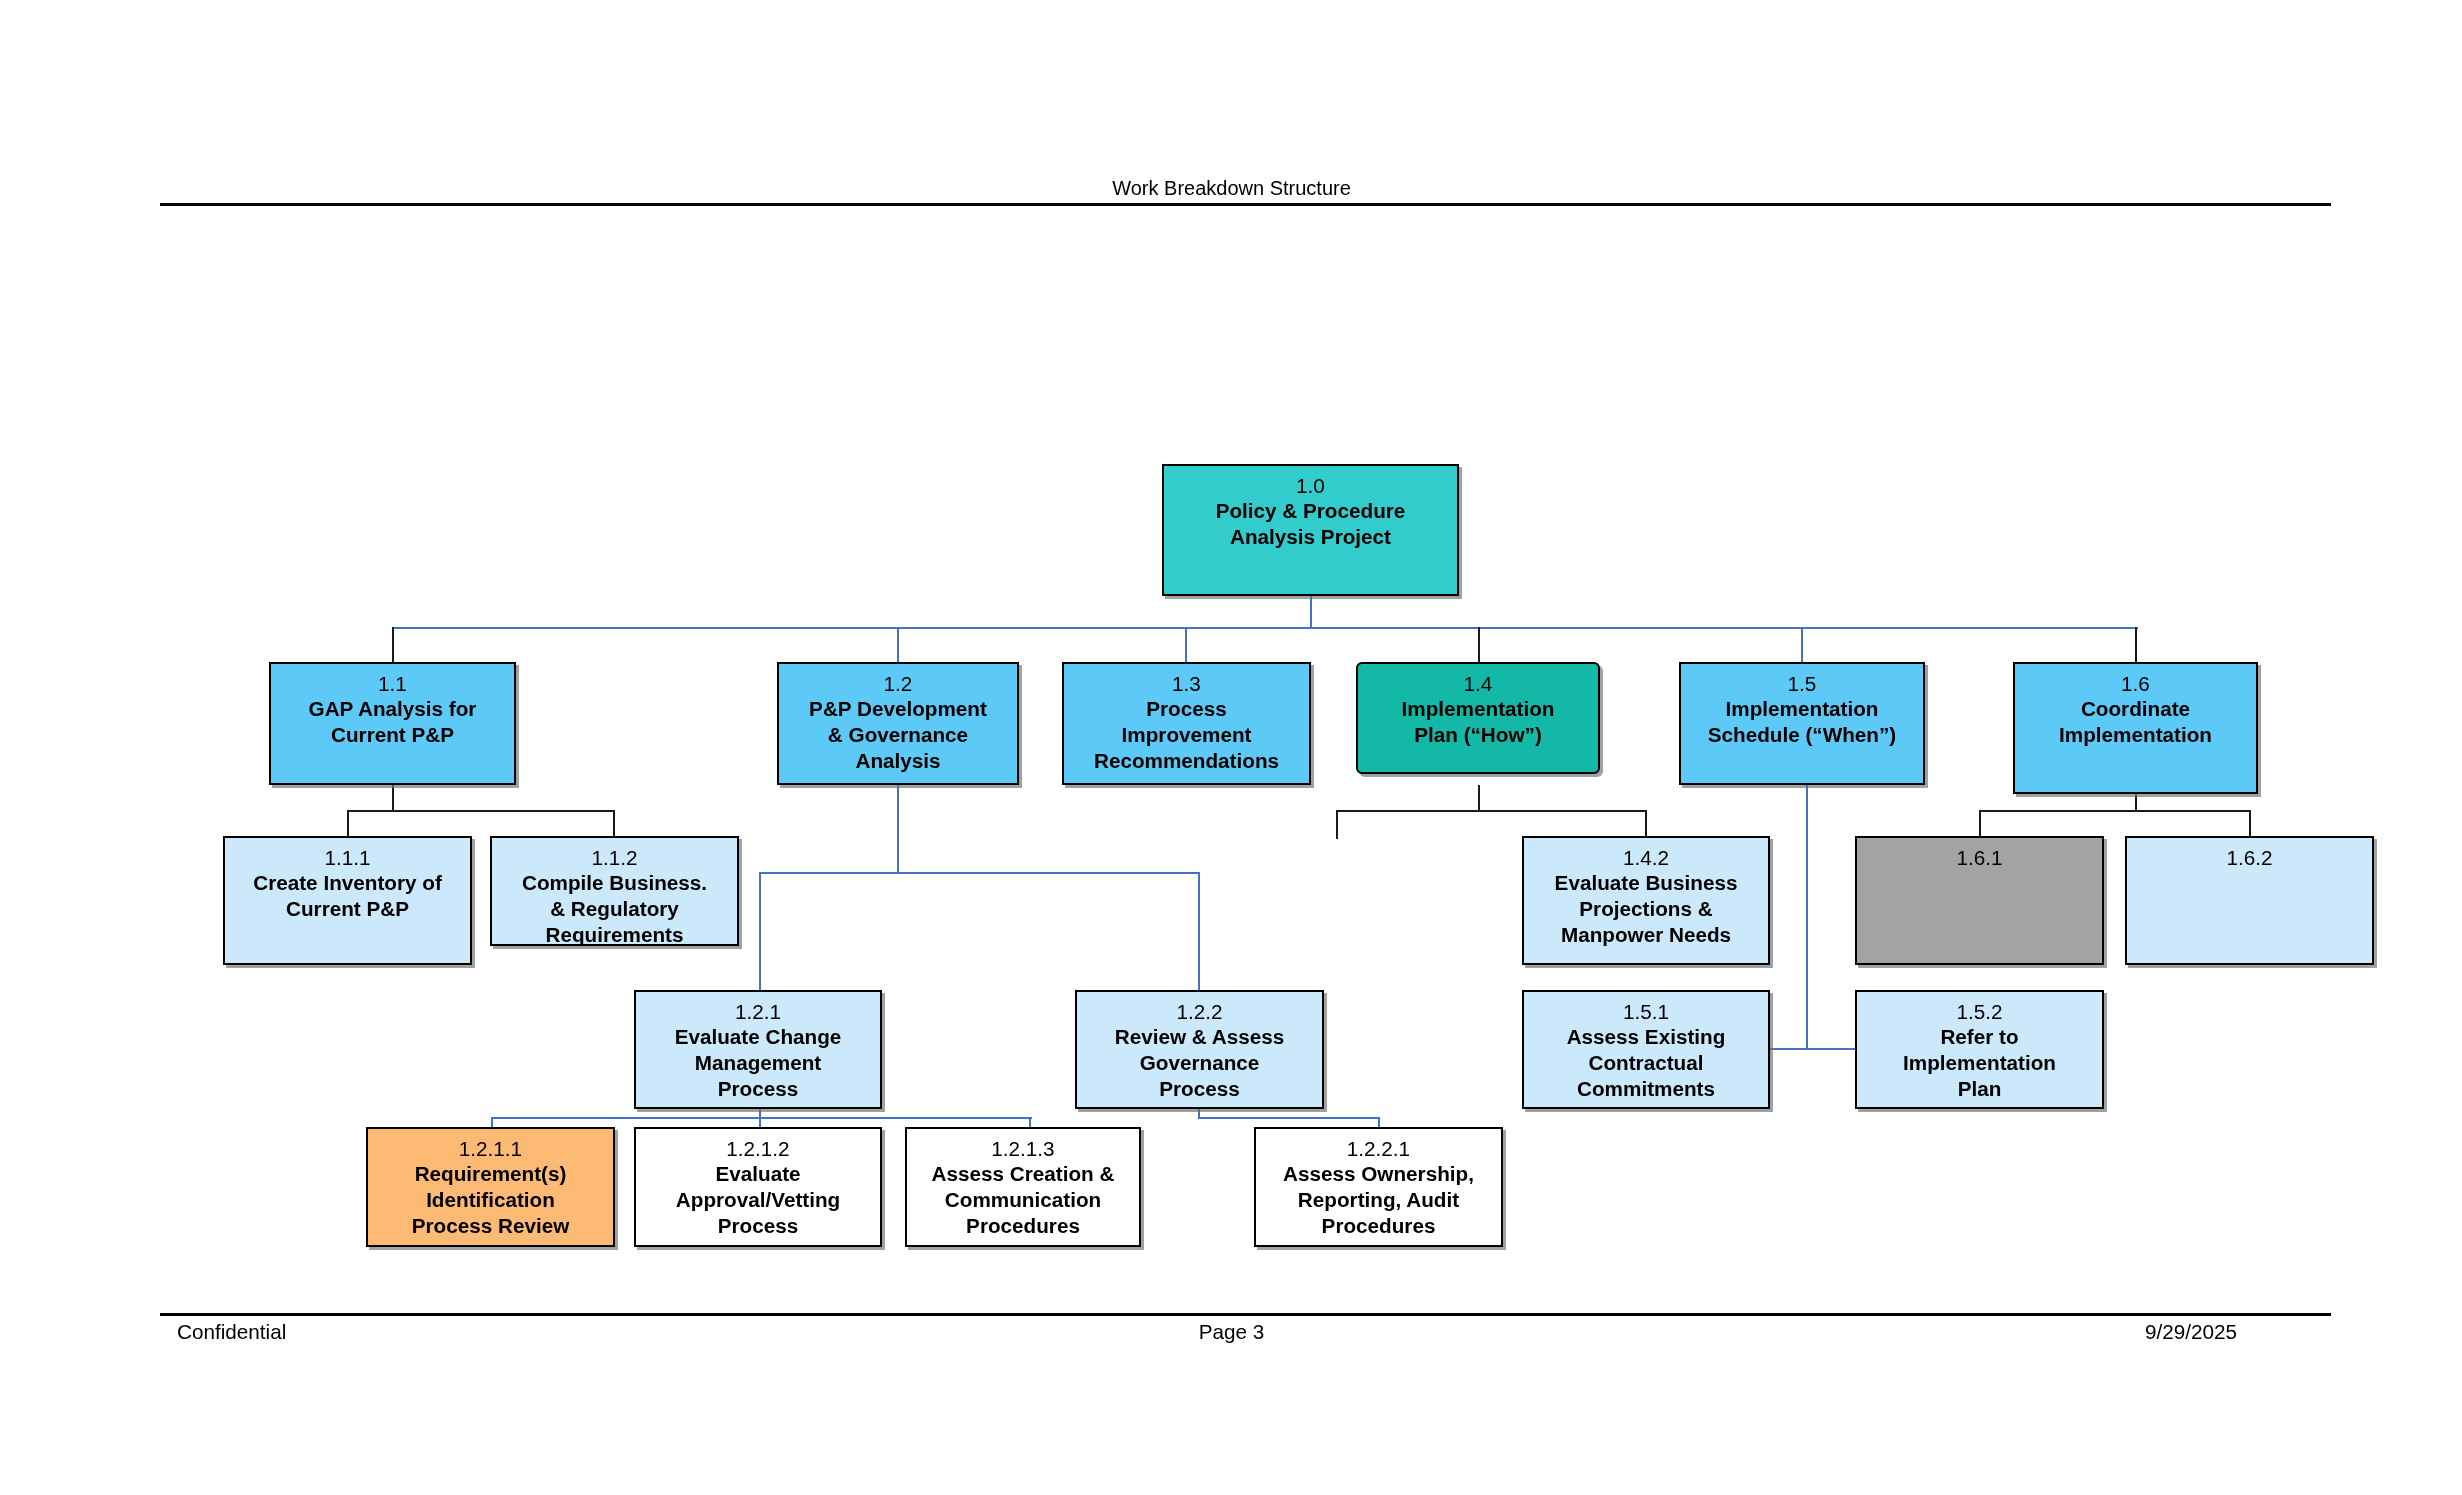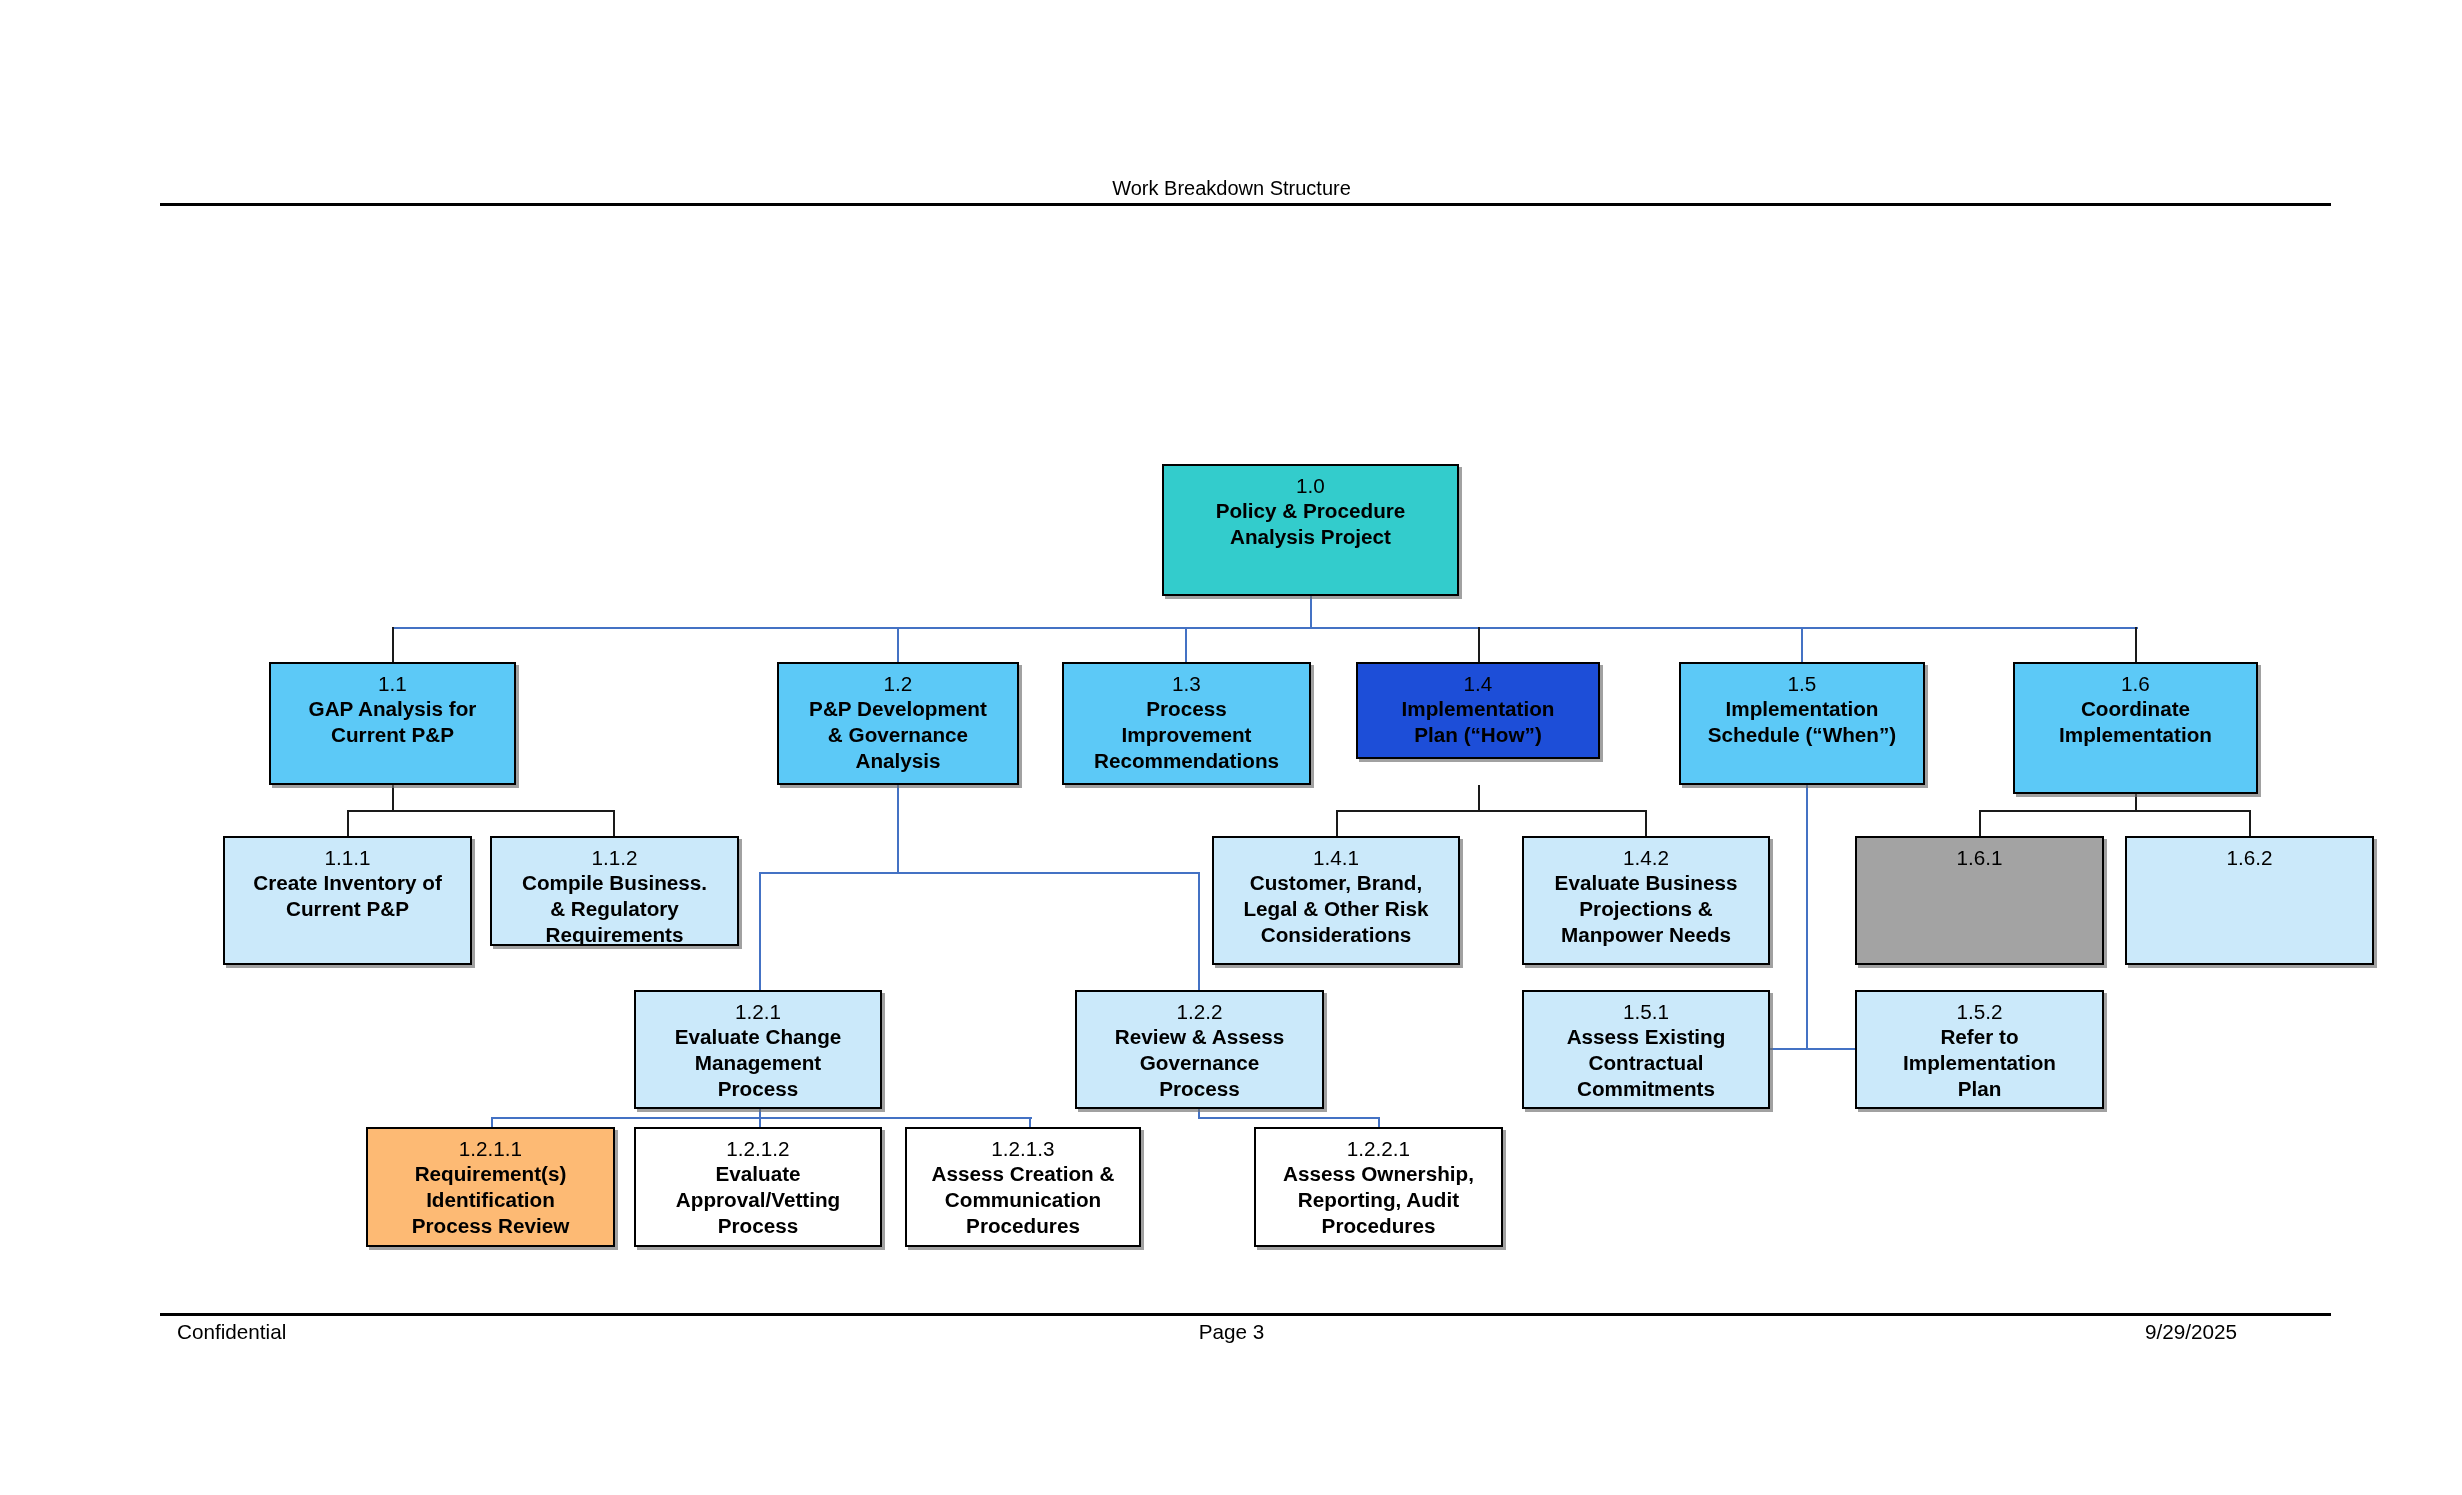--- a/index.html
+++ b/index.html
@@ -97,21 +97,21 @@
         <div class="ttl">P&amp;P Development</div>
         <div class="ttl">&amp; Governance</div>
         <div class="ttl">Analysis</div>
       </div>
       <div class="node" style="left: 1062px; top: 662px; width: 249px; height: 123px; background: rgb(92, 201, 247); border-color: rgb(0, 0, 0);">
         <div class="num">1.3</div>
         <div class="ttl">Process</div>
         <div class="ttl">Improvement</div>
         <div class="ttl">Recommendations</div>
       </div>
-      <div class="node" style="left: 1356px; top: 662px; width: 244px; height: 97px; background: #1d4ed8; border-color: rgb(0, 0, 0);">
+      <div class="node" style="left: 1356px; top: 662px; width: 244px; height: 112px; background: #14b8a6; border-color: rgb(0, 0, 0); border-radius: 6px;">
         <div class="num">1.4</div>
         <div class="ttl">Implementation</div>
         <div class="ttl">Plan (“How”)</div>
       </div>
       <div class="node" style="left: 1679px; top: 662px; width: 246px; height: 123px; background: rgb(92, 201, 247); border-color: rgb(0, 0, 0);">
         <div class="num">1.5</div>
         <div class="ttl">Implementation</div>
         <div class="ttl">Schedule (“When”)</div>
       </div>
       <div class="node" style="left: 2013px; top: 662px; width: 245px; height: 132px; background: rgb(92, 201, 247); border-color: rgb(0, 0, 0);">
@@ -123,26 +123,20 @@
         <div class="num">1.1.1</div>
         <div class="ttl">Create Inventory of</div>
         <div class="ttl">Current P&amp;P</div>
       </div>
       <div class="node" style="left: 490px; top: 836px; width: 249px; height: 110px; background: rgb(203, 233, 250); border-color: rgb(0, 0, 0);">
         <div class="num">1.1.2</div>
         <div class="ttl">Compile Business.</div>
         <div class="ttl">&amp; Regulatory</div>
         <div class="ttl">Requirements</div>
       </div>
-      <div class="node" style="left: 1212px; top: 836px; width: 248px; height: 129px; background: rgb(203, 233, 250); border-color: rgb(0, 0, 0);">
-        <div class="num">1.4.1</div>
-        <div class="ttl">Customer, Brand,</div>
-        <div class="ttl">Legal &amp; Other Risk</div>
-        <div class="ttl">Considerations</div>
-      </div>
       <div class="node" style="left: 1522px; top: 836px; width: 248px; height: 129px; background: rgb(203, 233, 250); border-color: rgb(0, 0, 0);">
         <div class="num">1.4.2</div>
         <div class="ttl">Evaluate Business</div>
         <div class="ttl">Projections &amp;</div>
         <div class="ttl">Manpower Needs</div>
       </div>
       <div class="node" style="left: 1855px; top: 836px; width: 249px; height: 129px; background: #a3a3a3; border-color: rgb(0, 0, 0);">
         <div class="num">1.6.1</div>
       </div>
       <div class="node" style="left: 2125px; top: 836px; width: 249px; height: 129px; background: rgb(203, 233, 250); border-color: rgb(0, 0, 0);">

